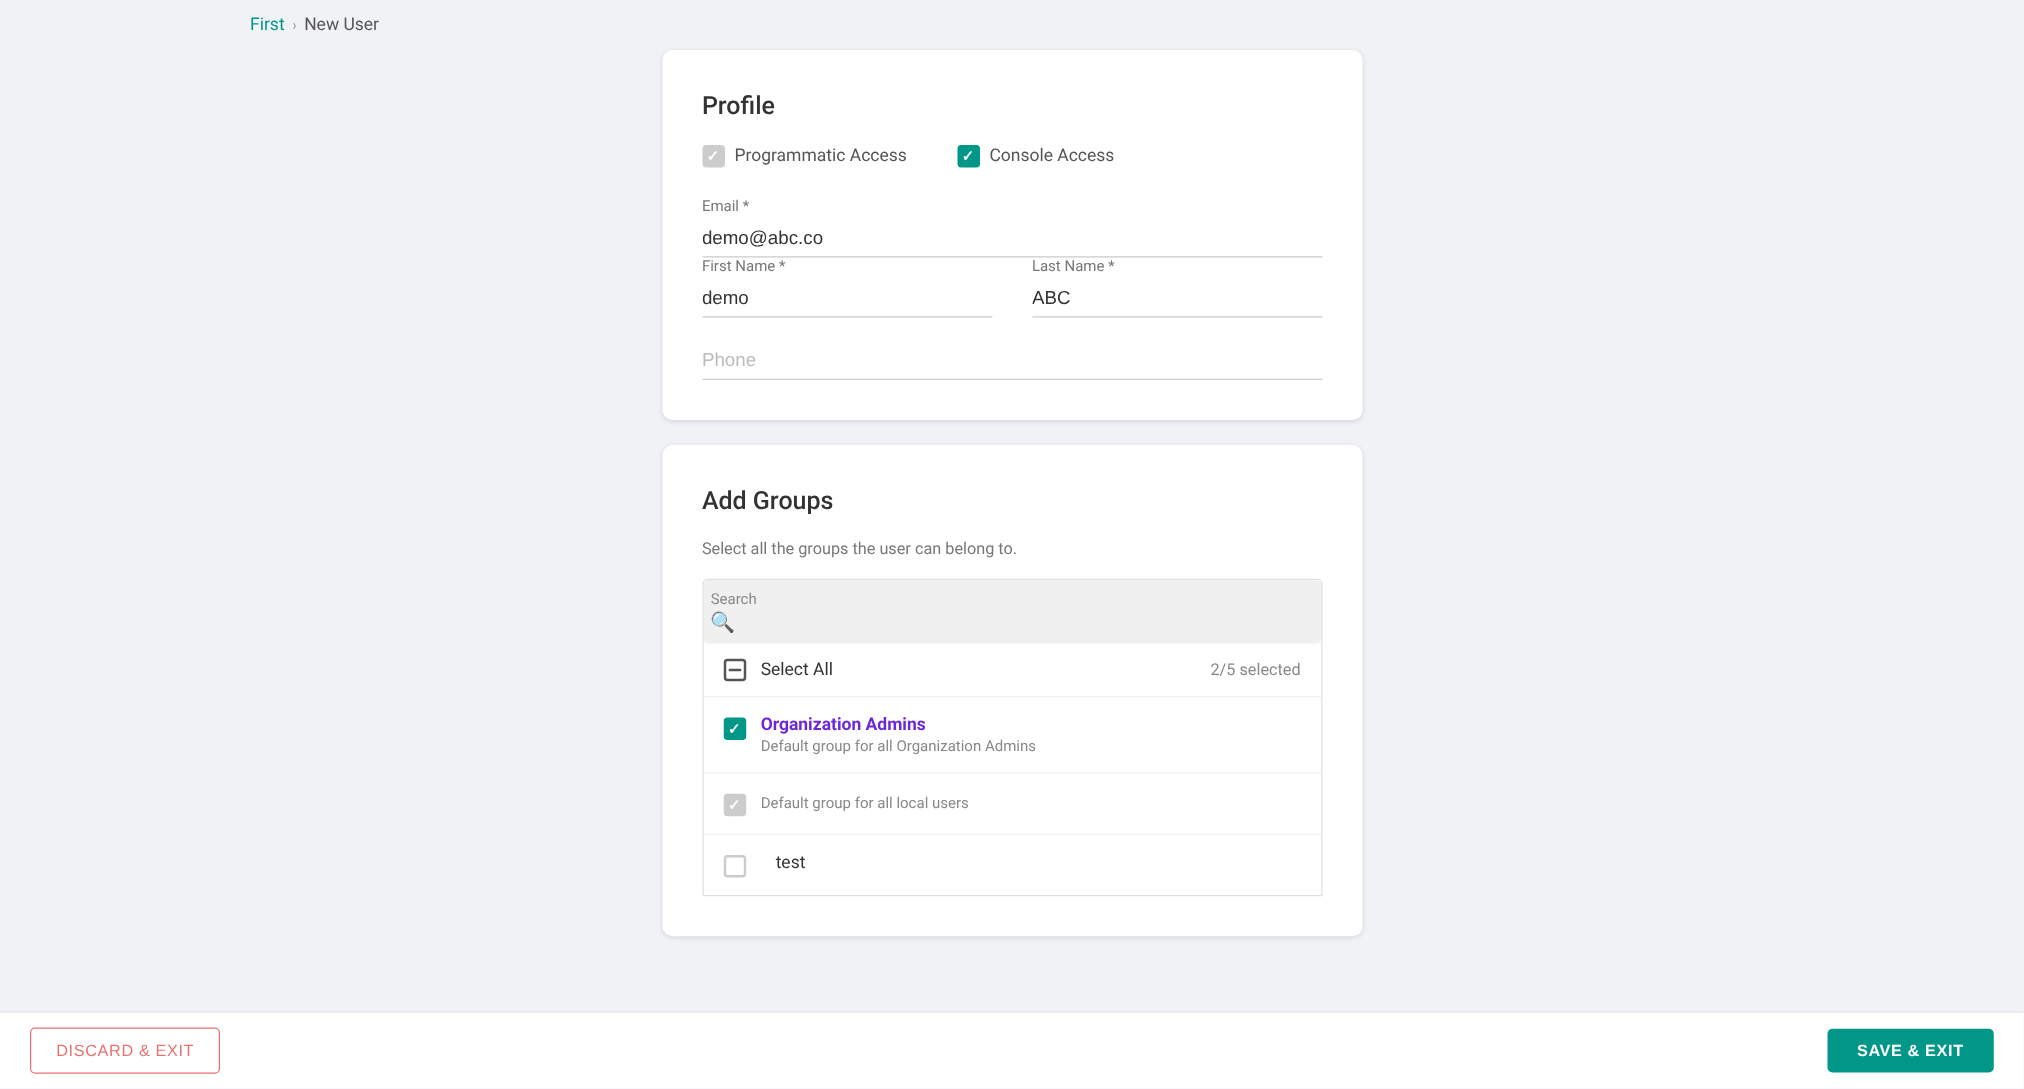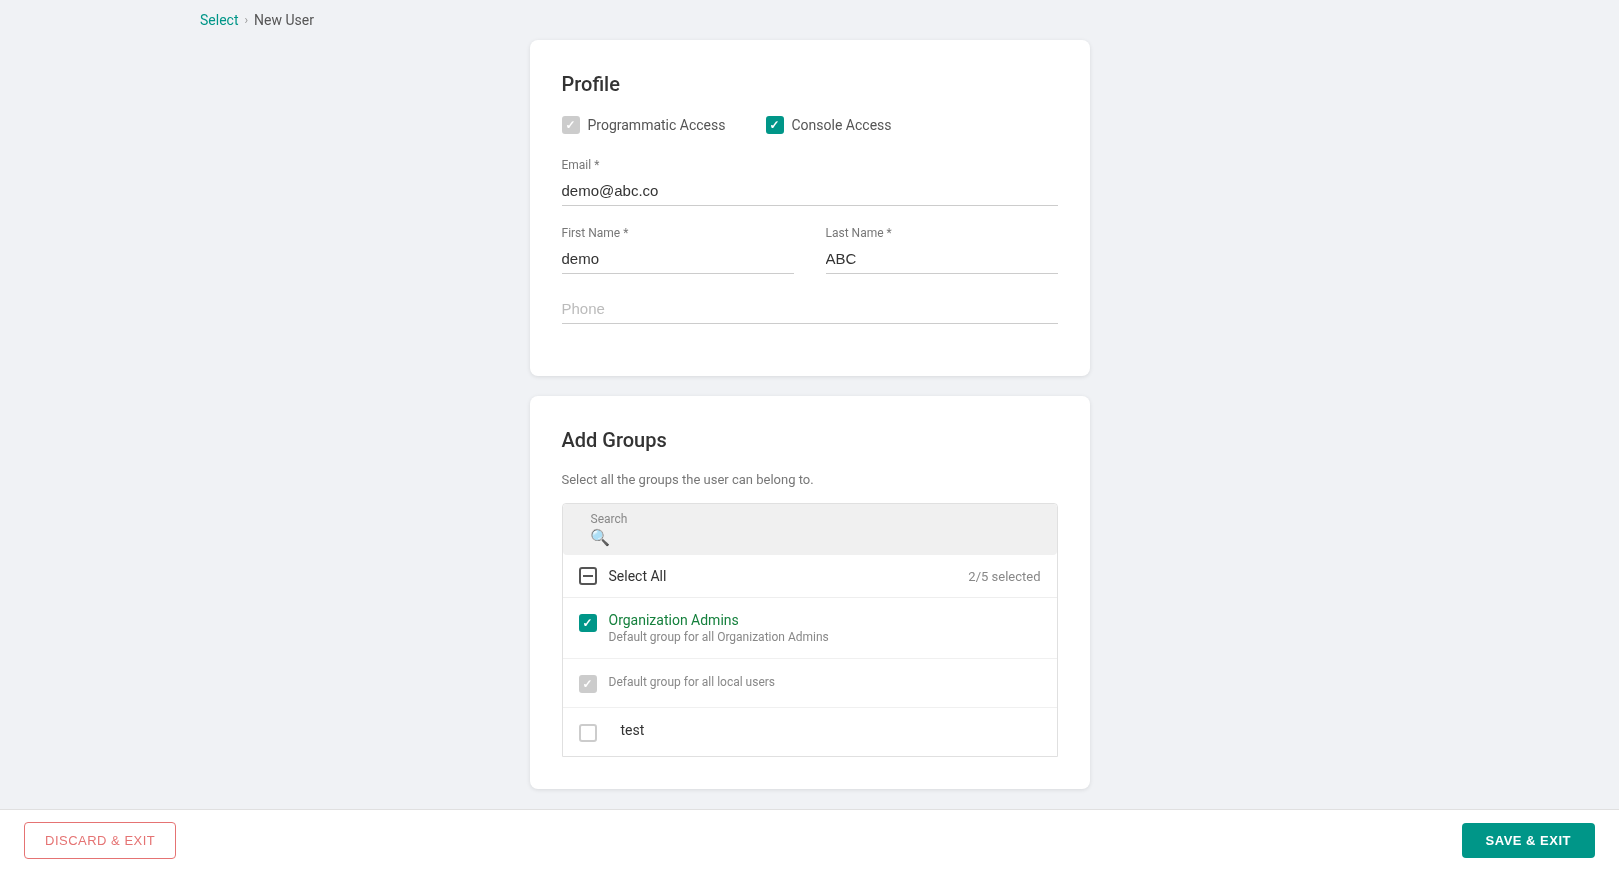--- a/index.html
+++ b/index.html
@@ -120,21 +120,20 @@
     }
 
     .partial-mark {
       width: 10px;
       height: 2px;
       background: #555;
       display: block;
     }
 
     .form-group {
-      margin-bottom: 20px;
     }
 
     .form-label {
       font-size: 12px;
       color: #777;
       margin-bottom: 4px;
       display: block;
     }
 
     .form-input {
@@ -165,21 +164,21 @@
 
     .subtitle {
       font-size: 13px;
       color: #777;
       margin-bottom: 16px;
     }
 
     .search-box {
       background: #f0f0f0;
       border-radius: 4px;
-      padding: 8px 28px;
+      padding: 8px 6px;
       margin-bottom: 0;
     }
 
     .search-label {
       font-size: 12px;
       color: #888;
       display: block;
       margin-bottom: 2px;
     }
 
@@ -236,22 +235,22 @@
       gap: 12px;
     }
 
     .group-info {
       margin-left: 12px;
       flex: 1;
     }
 
     .group-name {
       font-size: 14px;
-      font-weight: 400;
-      color: #15803d;
+      font-weight: 700;
+      color: #6d28d9;
     }
 
     .group-desc {
       font-size: 12px;
       color: #888;
       margin-top: 2px;
     }
 
     .group-name-single {
       font-size: 14px;
@@ -306,21 +305,21 @@
       text-transform: uppercase;
     }
   </style>
 </head>
 <body>
 
 <div class="page-wrapper">
 
   <div class="breadcrumb-area">
     <nav class="breadcrumb">
-      <a class="breadcrumb-link">Select</a>
+      <a class="breadcrumb-link">First</a>
       <span class="breadcrumb-separator">›</span>
       <span class="breadcrumb-current">New User</span>
     </nav>
   </div>
 
   <div class="content-area">
 
     <div class="card">
       <div class="card-title">Profile</div>
 

